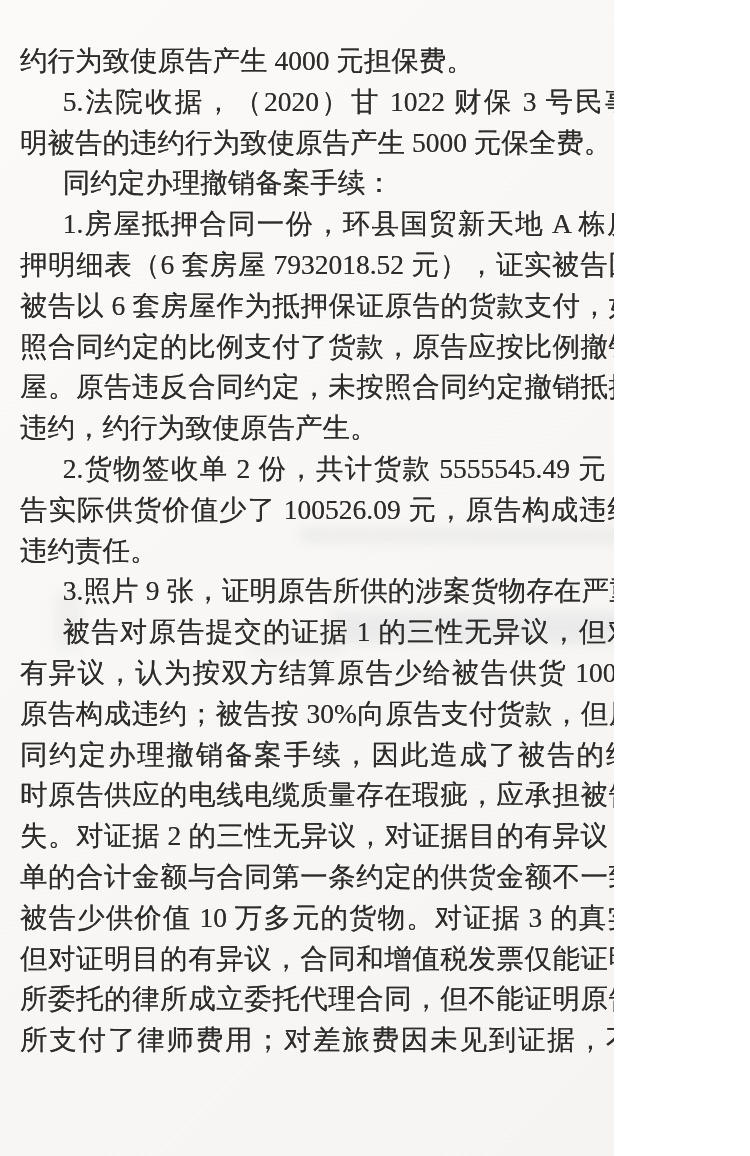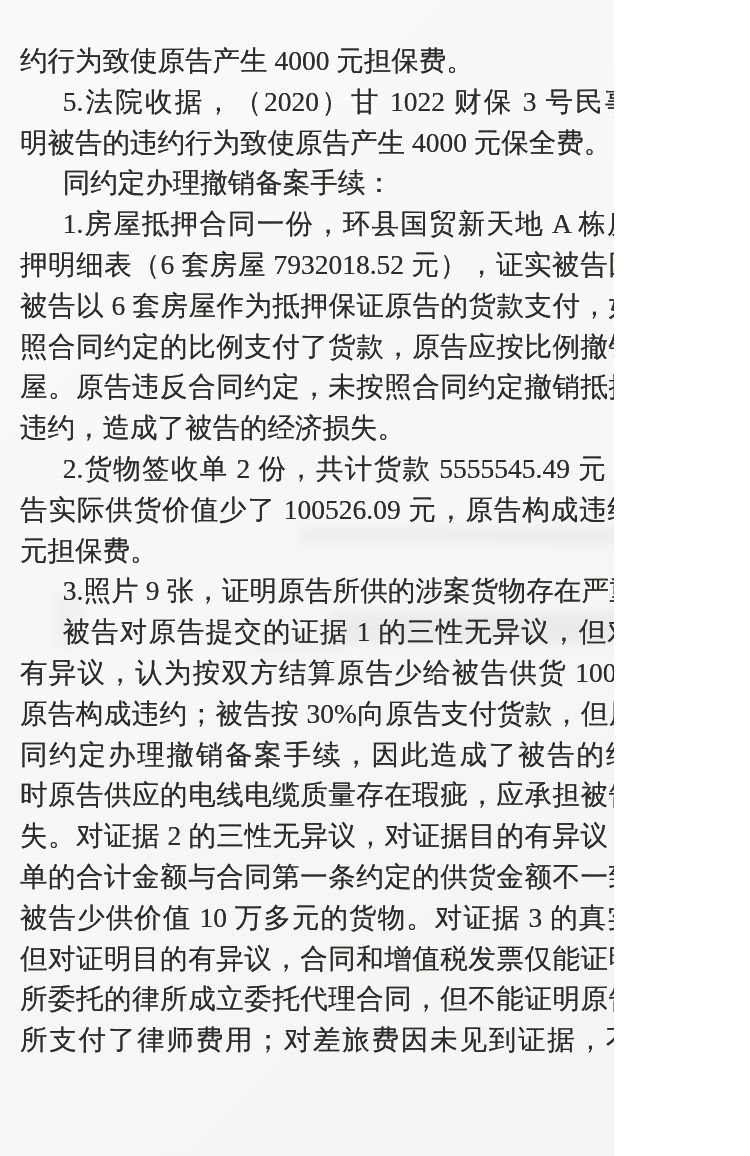--- a/index.html
+++ b/index.html
@@ -112,31 +112,31 @@
 
   <div class="artifact a1"></div>
   <div class="artifact a2"></div>
   <div class="artifact a3"></div>
   <div class="artifact a4"></div>
   <div class="artifact a5"></div>
 
   <div class="text-block" id="text-block">
       <div class="line">约行为致使原告产生 4000 元担保费。</div>
       <div class="line indent fill">5.法院收据，（2020）甘 1022 财保 3 号民事裁定书，证</div>
-      <div class="line">明被告的违约行为致使原告产生 4000 元保全费。</div>
+      <div class="line">明被告的违约行为致使原告产生 5000 元保全费。</div>
       <div class="line indent">同约定办理撤销备案手续：</div>
       <div class="line indent fill">1.房屋抵押合同一份，环县国贸新天地 A 栋房屋房屋抵</div>
       <div class="line fill">押明细表（6 套房屋 7932018.52 元），证实被告因原告要求</div>
       <div class="line fill">被告以 6 套房屋作为抵押保证原告的货款支付，如果被告按</div>
       <div class="line fill">照合同约定的比例支付了货款，原告应按比例撤销备案房</div>
       <div class="line fill">屋。原告违反合同约定，未按照合同约定撤销抵押物，构成</div>
-      <div class="line">违约，造成了被告的经济损失。</div>
+      <div class="line">违约，约行为致使原告产生。</div>
       <div class="line indent fill">2.货物签收单 2 份，共计货款 5555545.49 元，证实原</div>
       <div class="line fill">告实际供货价值少了 100526.09 元，原告构成违约，应承担</div>
-      <div class="line">元担保费。</div>
+      <div class="line">违约责任。</div>
       <div class="line indent fill">3.照片 9 张，证明原告所供的涉案货物存在严重的质量</div>
       <div class="line indent fill">被告对原告提交的证据 1 的三性无异议，但对证明目的</div>
       <div class="line fill">有异议，认为按双方结算原告少给被告供货 100526.09 元，</div>
       <div class="line fill">原告构成违约；被告按 30%向原告支付货款，但原告未按合</div>
       <div class="line fill">同约定办理撤销备案手续，因此造成了被告的经济损失。同</div>
       <div class="line fill">时原告供应的电线电缆质量存在瑕疵，应承担被告的经济损</div>
       <div class="line fill">失。对证据 2 的三性无异议，对证据目的有异议，两份签收</div>
       <div class="line fill">单的合计金额与合同第一条约定的供货金额不一致，原告向</div>
       <div class="line fill">被告少供价值 10 万多元的货物。对证据 3 的真实性无异议，</div>
       <div class="line fill">但对证明目的有异议，合同和增值税发票仅能证明原告与他</div>

